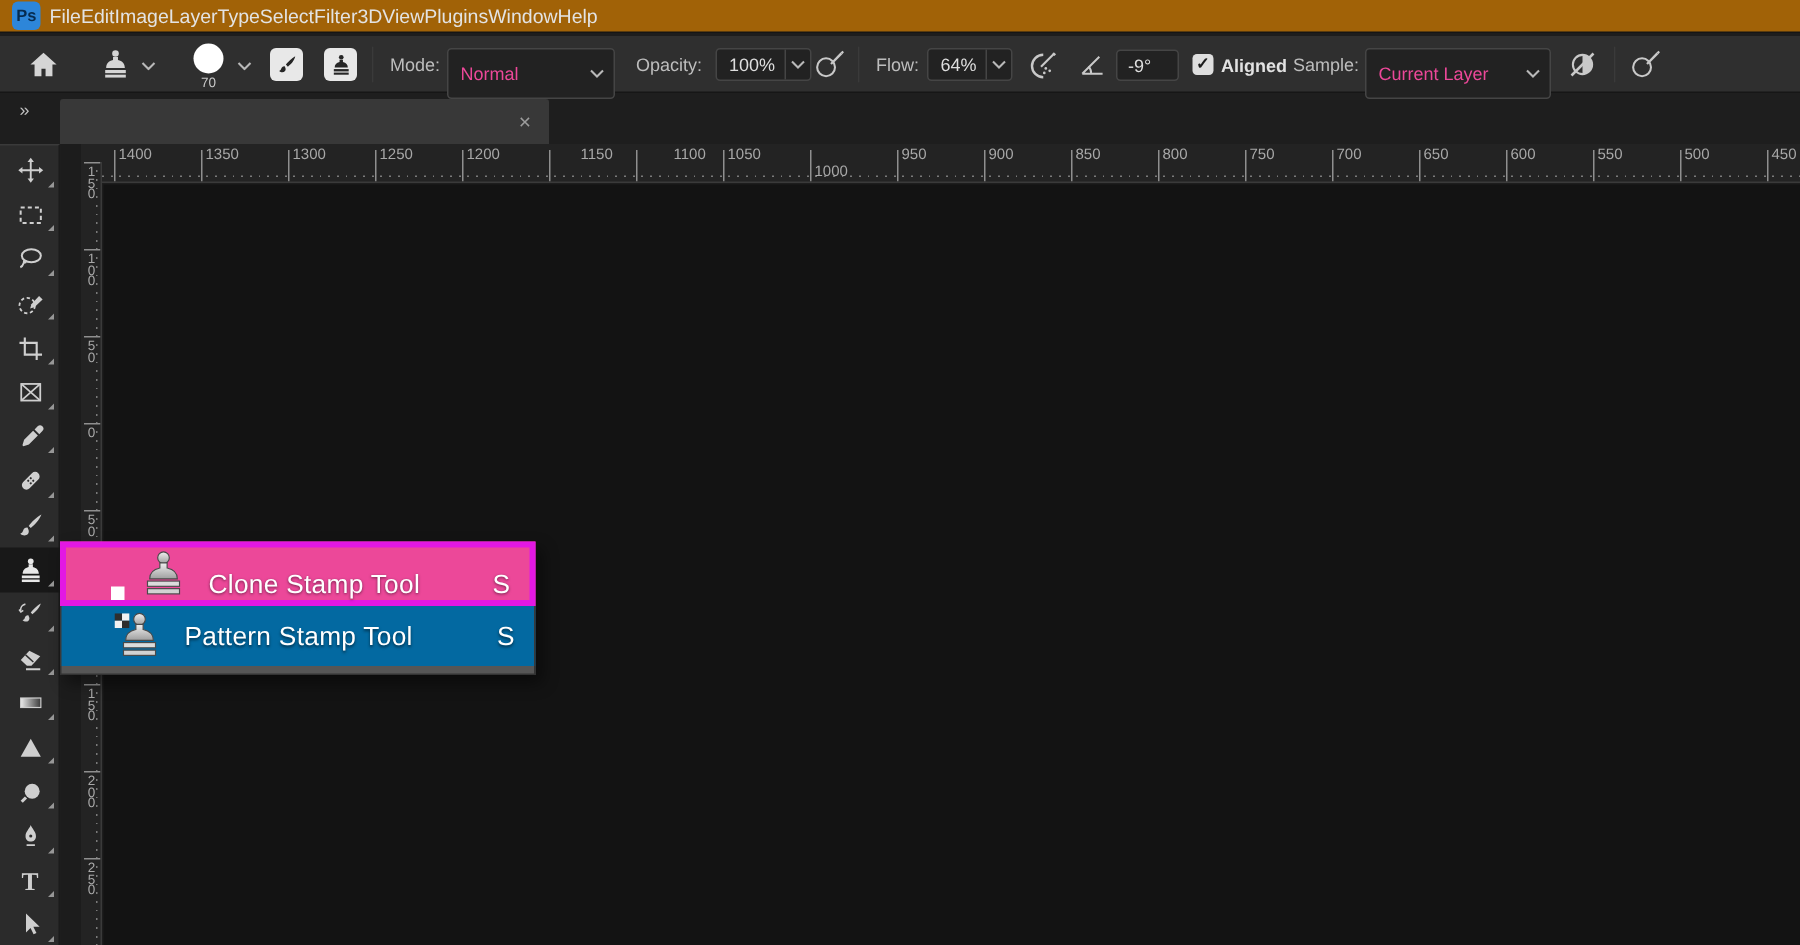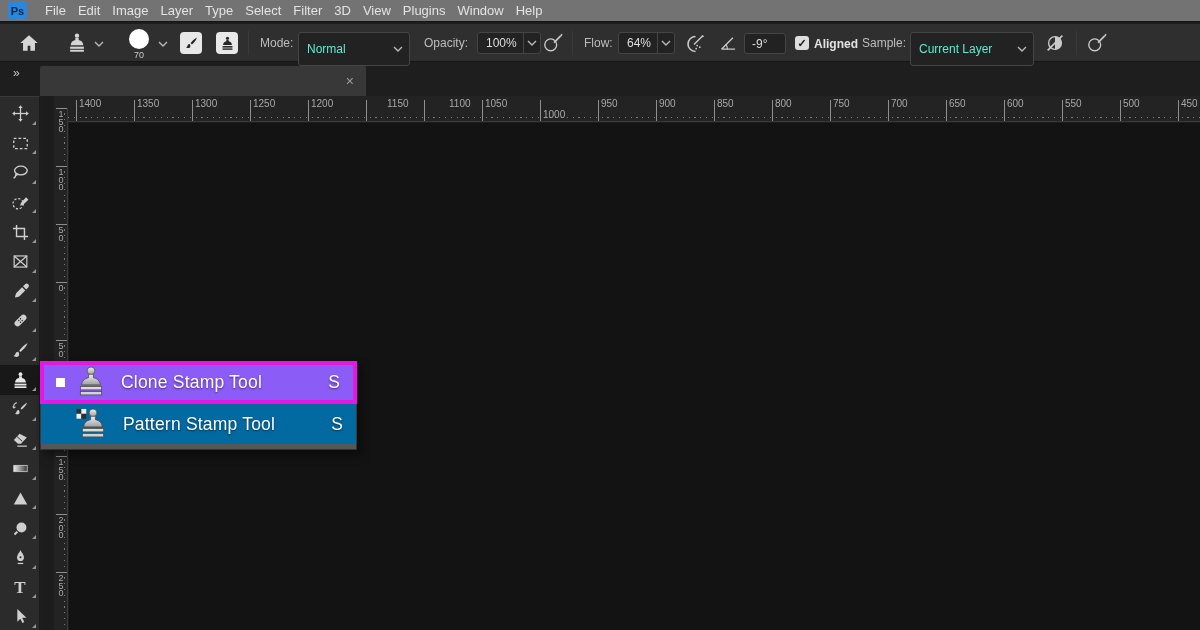--- a/index.html
+++ b/index.html
@@ -5,21 +5,21 @@
   * { margin:0; padding:0; box-sizing:border-box; }
   html,body { background:#111; }
   #app {
     position:relative; width:1200px; height:630px; overflow:hidden;
     background:#1d1d1d; font-family:"Liberation Sans",sans-serif;
     -webkit-font-smoothing:antialiased;
   }
   
   .menubar {
     position:absolute; top:0; left:0; right:0; height:22px;
-    background:#737373; display:flex; align-items:center; gap:12px;
+    background:#a16207; display:flex; align-items:center; 
     padding-left:8px; border-bottom:1px solid #151515; z-index:10;
   }
   .ps-logo {
     width:19px; height:19px; border-radius:4px; background:#2d86d9;
     color:#062b4f; font-size:11px; font-weight:bold; display:flex;
     align-items:center; justify-content:center; margin-right:6px;
   }
   .menu-item { color:#e3e3e3; font-size:13px; cursor:default; }
   
   .optionsbar {
@@ -30,21 +30,21 @@
   .ob-label { color:#bdbdbd; font-size:12px; top:12px; }
   .ob-icon svg { display:block; }
   .vsep { position:absolute; top:7px; height:24px; width:1px; background:#262626; border-right:1px solid #3a3a3a; }
   .ob-btn {
     width:22px; height:22px; border-radius:4px; background:#e8e8e8;
     display:flex; align-items:center; justify-content:center; top:8px;
   }
   .ob-btn svg { width:17px; height:17px; }
   .dropdown {
     height:34px; background:#222; border:1px solid #454545; border-radius:3px;
-    display:flex; align-items:center; color:#5eead4; font-size:12px; top:8px;
+    display:flex; align-items:center; color:#ec4899; font-size:12px; top:8px;
   }
   .dropdown .dd-text { padding:0 8px; flex:1; white-space:nowrap; }
   .dropdown .dd-chev { padding:0 6px 0 2px; display:flex; }
   .valbox {
     height:22px; background:#222; border:1px solid #454545; border-radius:3px;
     display:flex; align-items:stretch; color:#dedede; font-size:12px; top:8px;
   }
   .valbox .vb-text { padding:3px 6px 0 8px; min-width:34px; }
   .valbox .vb-chev { border-left:1px solid #454545; width:17px; display:flex; align-items:center; justify-content:center; }
   .plainbox {
@@ -100,21 +100,21 @@
   .v-lab { position:absolute; left:2px; width:10px; font-size:9px; line-height:7.5px; color:#a8a8a8; text-align:center; }
   .canvas { position:absolute; left:69px; top:123px; right:0; bottom:0; background:#131313; z-index:1; }
   .ruler-corner { position:absolute; left:54px; top:96px; width:14px; height:12px; background:#232323; z-index:3; }
   
   .flyout { position:absolute; left:40px; top:361px; width:317px; z-index:40;
     box-shadow:4px 5px 10px rgba(0,0,0,.45); }
   .flyout-row {
     display:flex; align-items:center; height:40px; background:#0369a1;
     border-left:1px solid #3a3a3a; border-right:1px solid #3a3a3a; padding-left:8px;
   }
-  .flyout-row.selected-row { height:43px; background:#8b5cf6; border:4px solid #e318e3; padding-left:3px; }
+  .flyout-row.selected-row { height:43px; background:#ec4899; border:4px solid #e318e3; padding-left:21px;align-items:flex-end; }
   .bullet { width:26px; display:flex; justify-content:center; flex:none; }
   .bullet-square { width:9px; height:9px; background:#ffffff; }
   .fly-icon { width:36px; height:33px; margin-right:12px; flex:none; }
   .fly-icon svg { width:36px; height:33px; display:block; }
   .fly-label { flex:1; color:#ffffff; font-size:17.5px; letter-spacing:.2px;
     text-shadow:0 1px 2px rgba(0,0,0,.55); white-space:nowrap; }
   .fly-short { color:#ffffff; font-size:17.5px; margin-right:13px; text-shadow:0 1px 2px rgba(0,0,0,.55); }
   .flyout-footer { height:6px; background:#565656; border:1px solid #333; border-top:none; }
 </style>
 </head>

